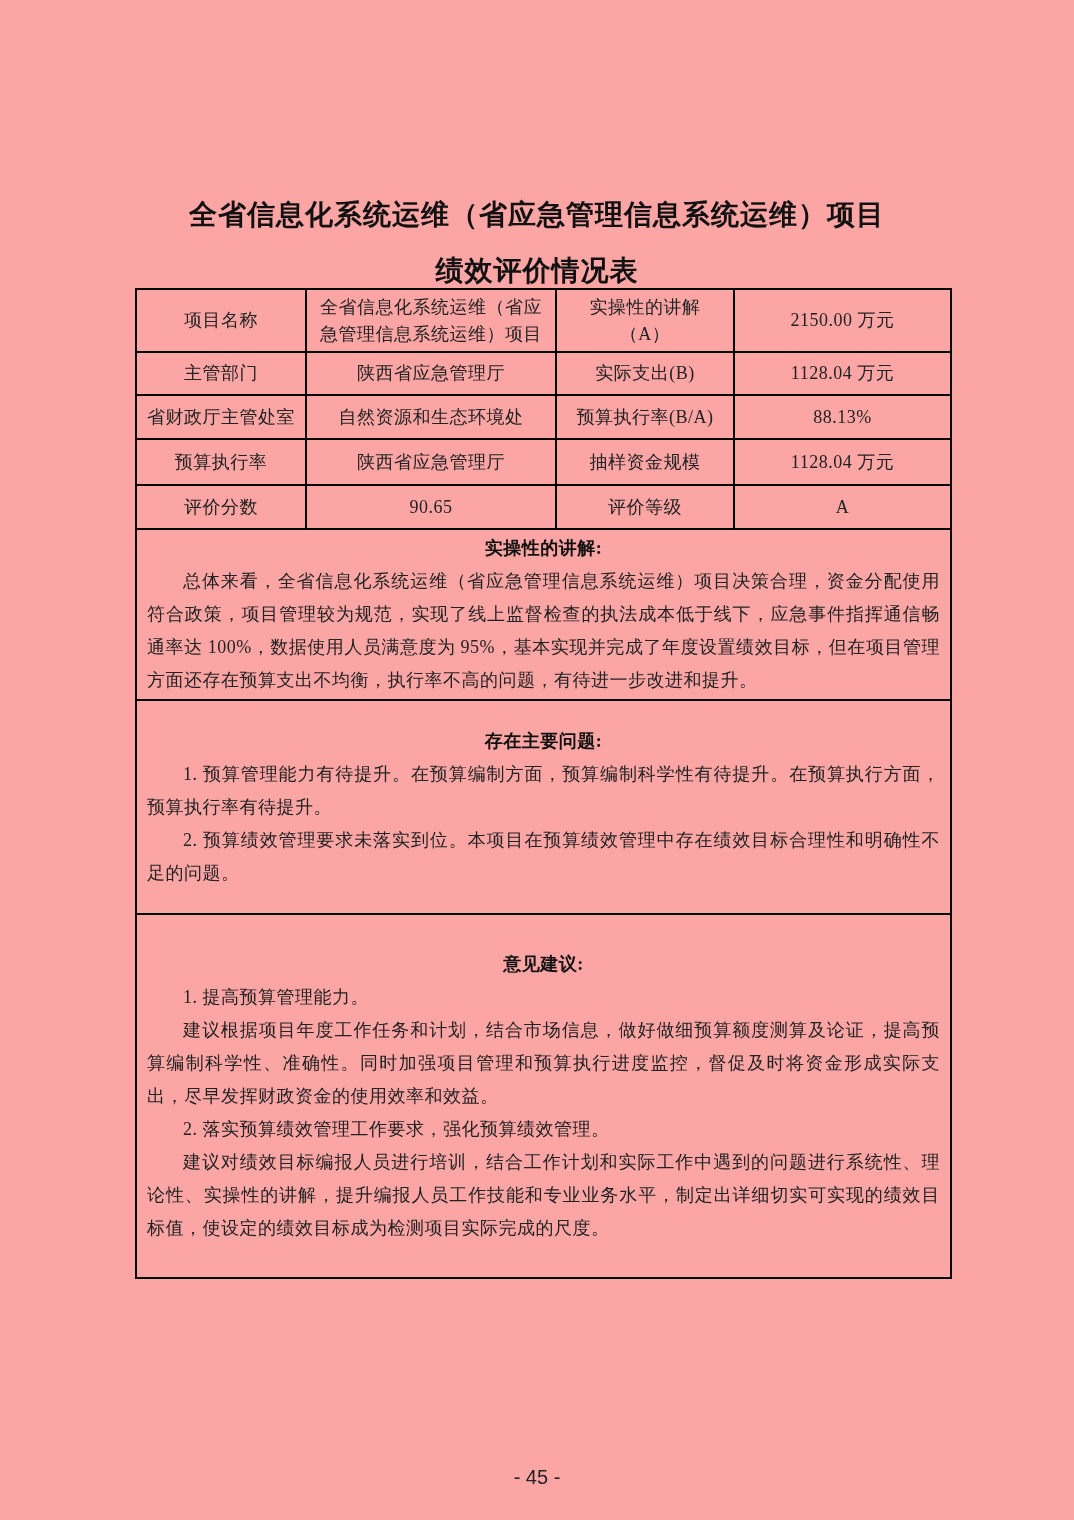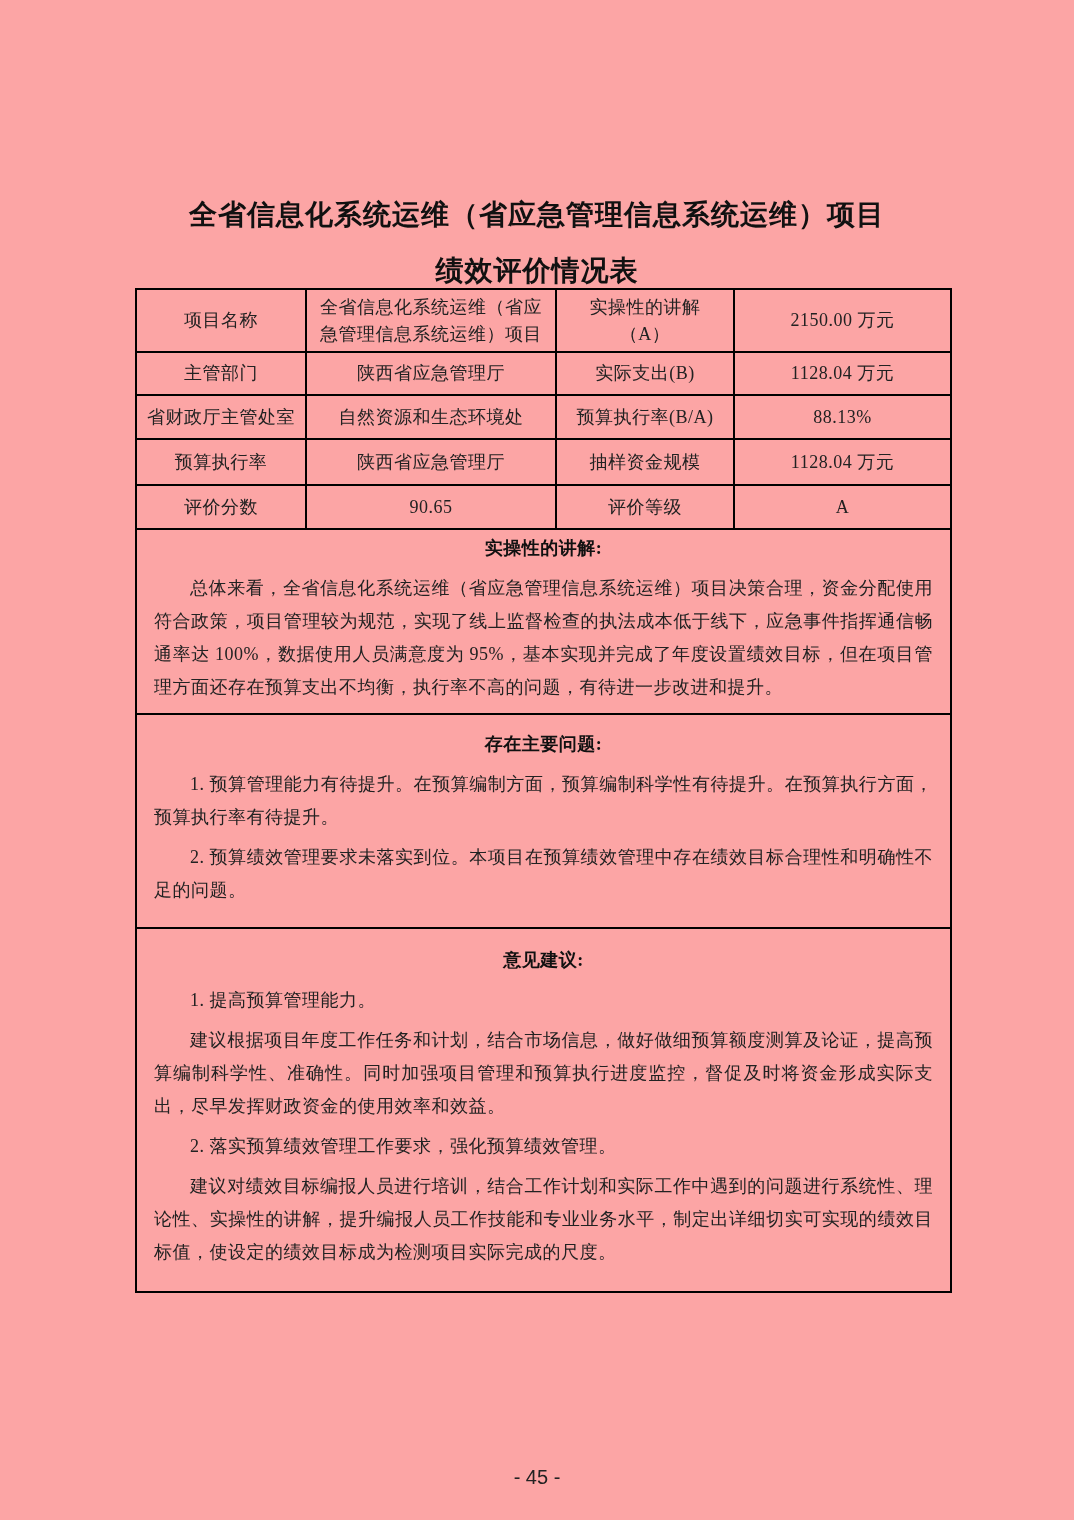--- a/index.html
+++ b/index.html
@@ -60,21 +60,21 @@
   td.sec-2 { height: 208px; }
   td.sec-3 { height: 358px; }
   .sec-head {
     font-weight: bold;
     font-size: 18px;
     line-height: 33px;
     letter-spacing: 0.5px;
     color: #111;
   }
   td.sec p {
-    margin: 7px;
+    margin: 0;
     text-indent: 2em;
     text-align: justify;
     font-size: 18px;
     line-height: 33px;
     letter-spacing: 0.5px;
   }
   .page-number {
     position: absolute;
     top: 1466px;
     left: 0;

